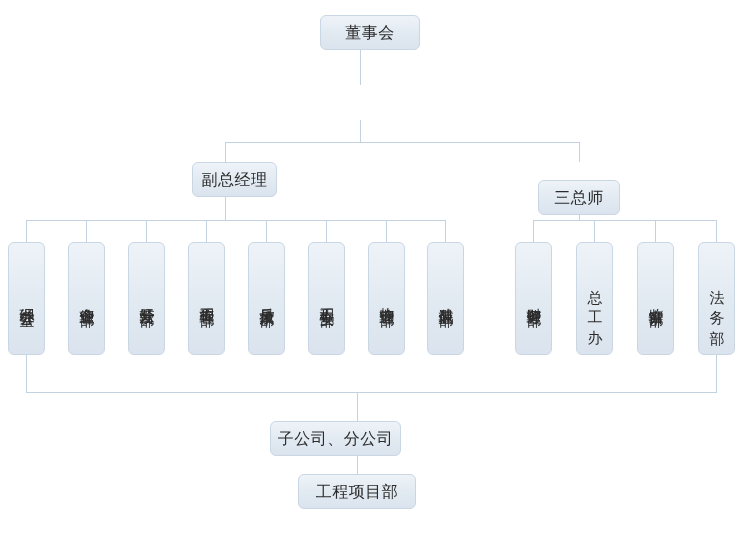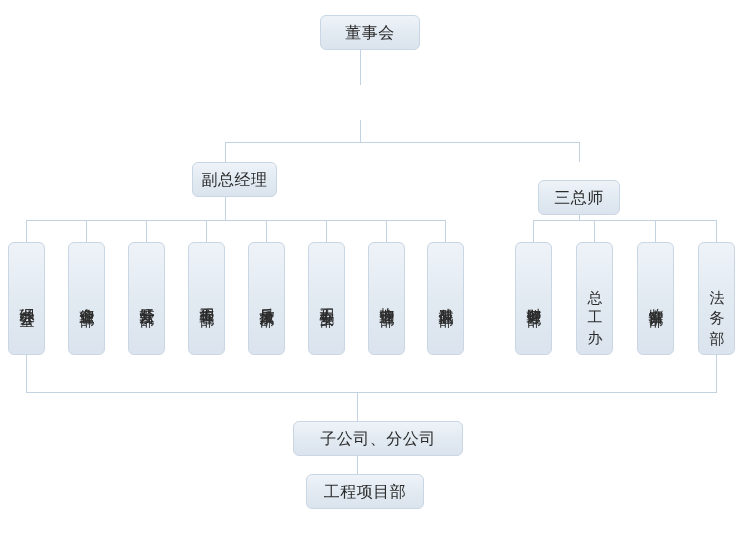--- a/index.html
+++ b/index.html
@@ -103,17 +103,17 @@
   <div class="node vert" style="left:248px; top:242px; width:37px; height:113px;">质量技术部</div>
   <div class="node vert" style="left:308px; top:242px; width:37px; height:113px;">工程安全部</div>
   <div class="node vert" style="left:368px; top:242px; width:37px; height:113px;">物业管理部</div>
   <div class="node vert" style="left:427px; top:242px; width:37px; height:113px;">武装保卫部</div>
 
   <div class="node vert" style="left:515px; top:242px; width:37px; height:113px;">财务管理部</div>
   <div class="node vert" style="left:576px; top:242px; width:37px; height:113px;">总 工 办</div>
   <div class="node vert" style="left:637px; top:242px; width:37px; height:113px;">监察审计部</div>
   <div class="node vert" style="left:698px; top:242px; width:37px; height:113px;">法 务 部</div>
 
-  <div class="node horiz" style="left:293px; top:421px; width:170px; height:35px;">子公司、分公司</div>
+  <div class="node horiz" style="left:270px; top:421px; width:131px; height:35px;">子公司、分公司</div>
 
-  <div class="node horiz" style="left:306px; top:474px; width:118px; height:35px;">工程项目部</div>
+  <div class="node horiz" style="left:298px; top:474px; width:118px; height:35px;">工程项目部</div>
 
 </div>
 
 </body></html>

